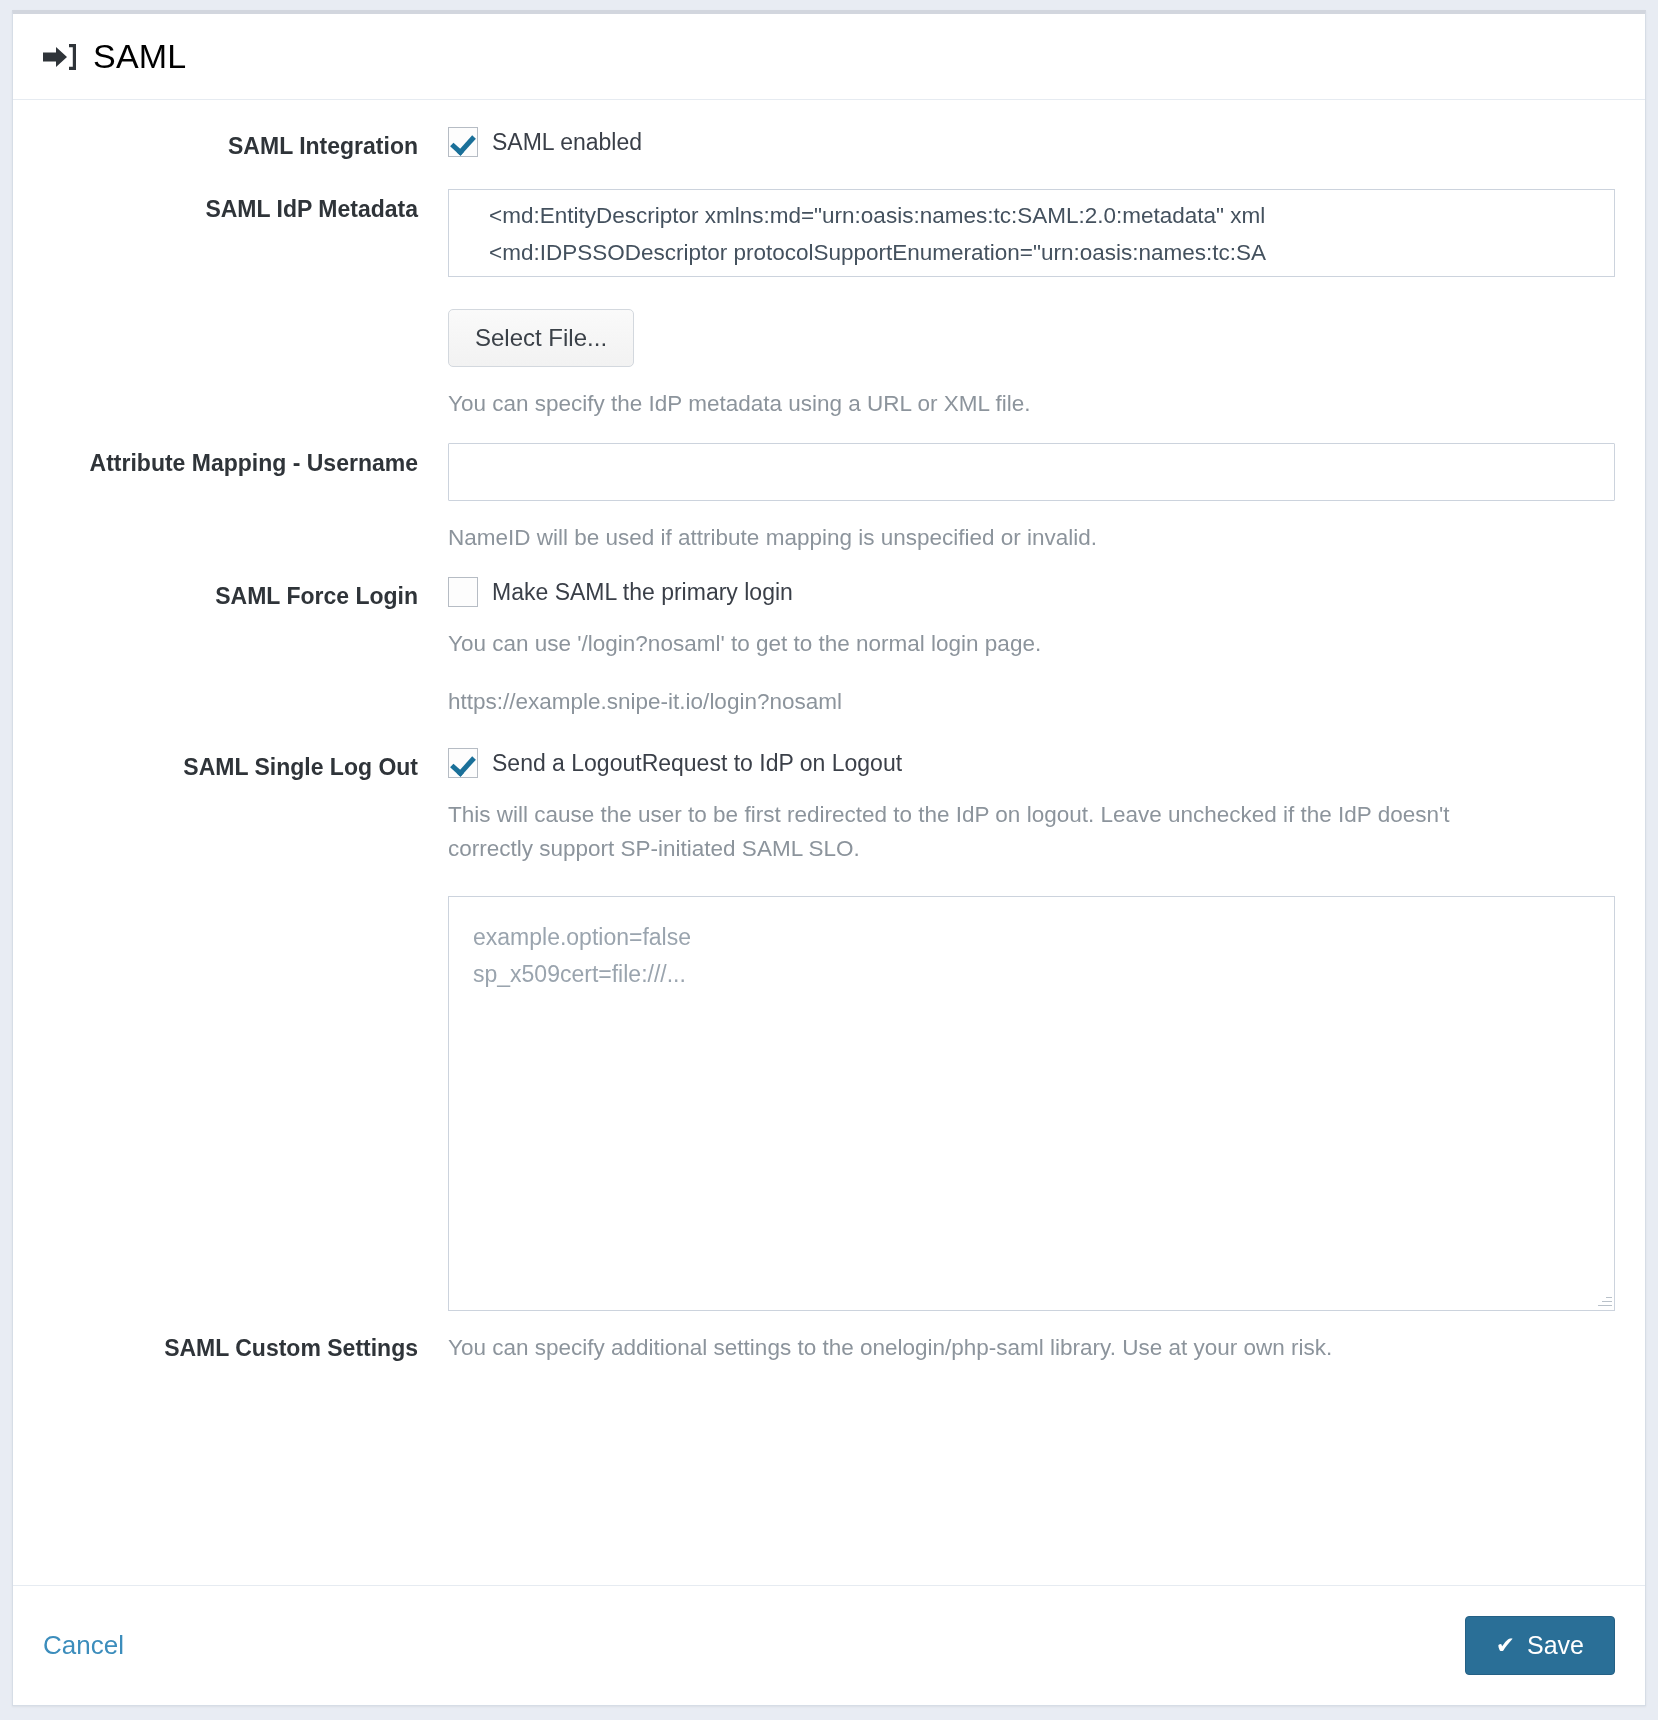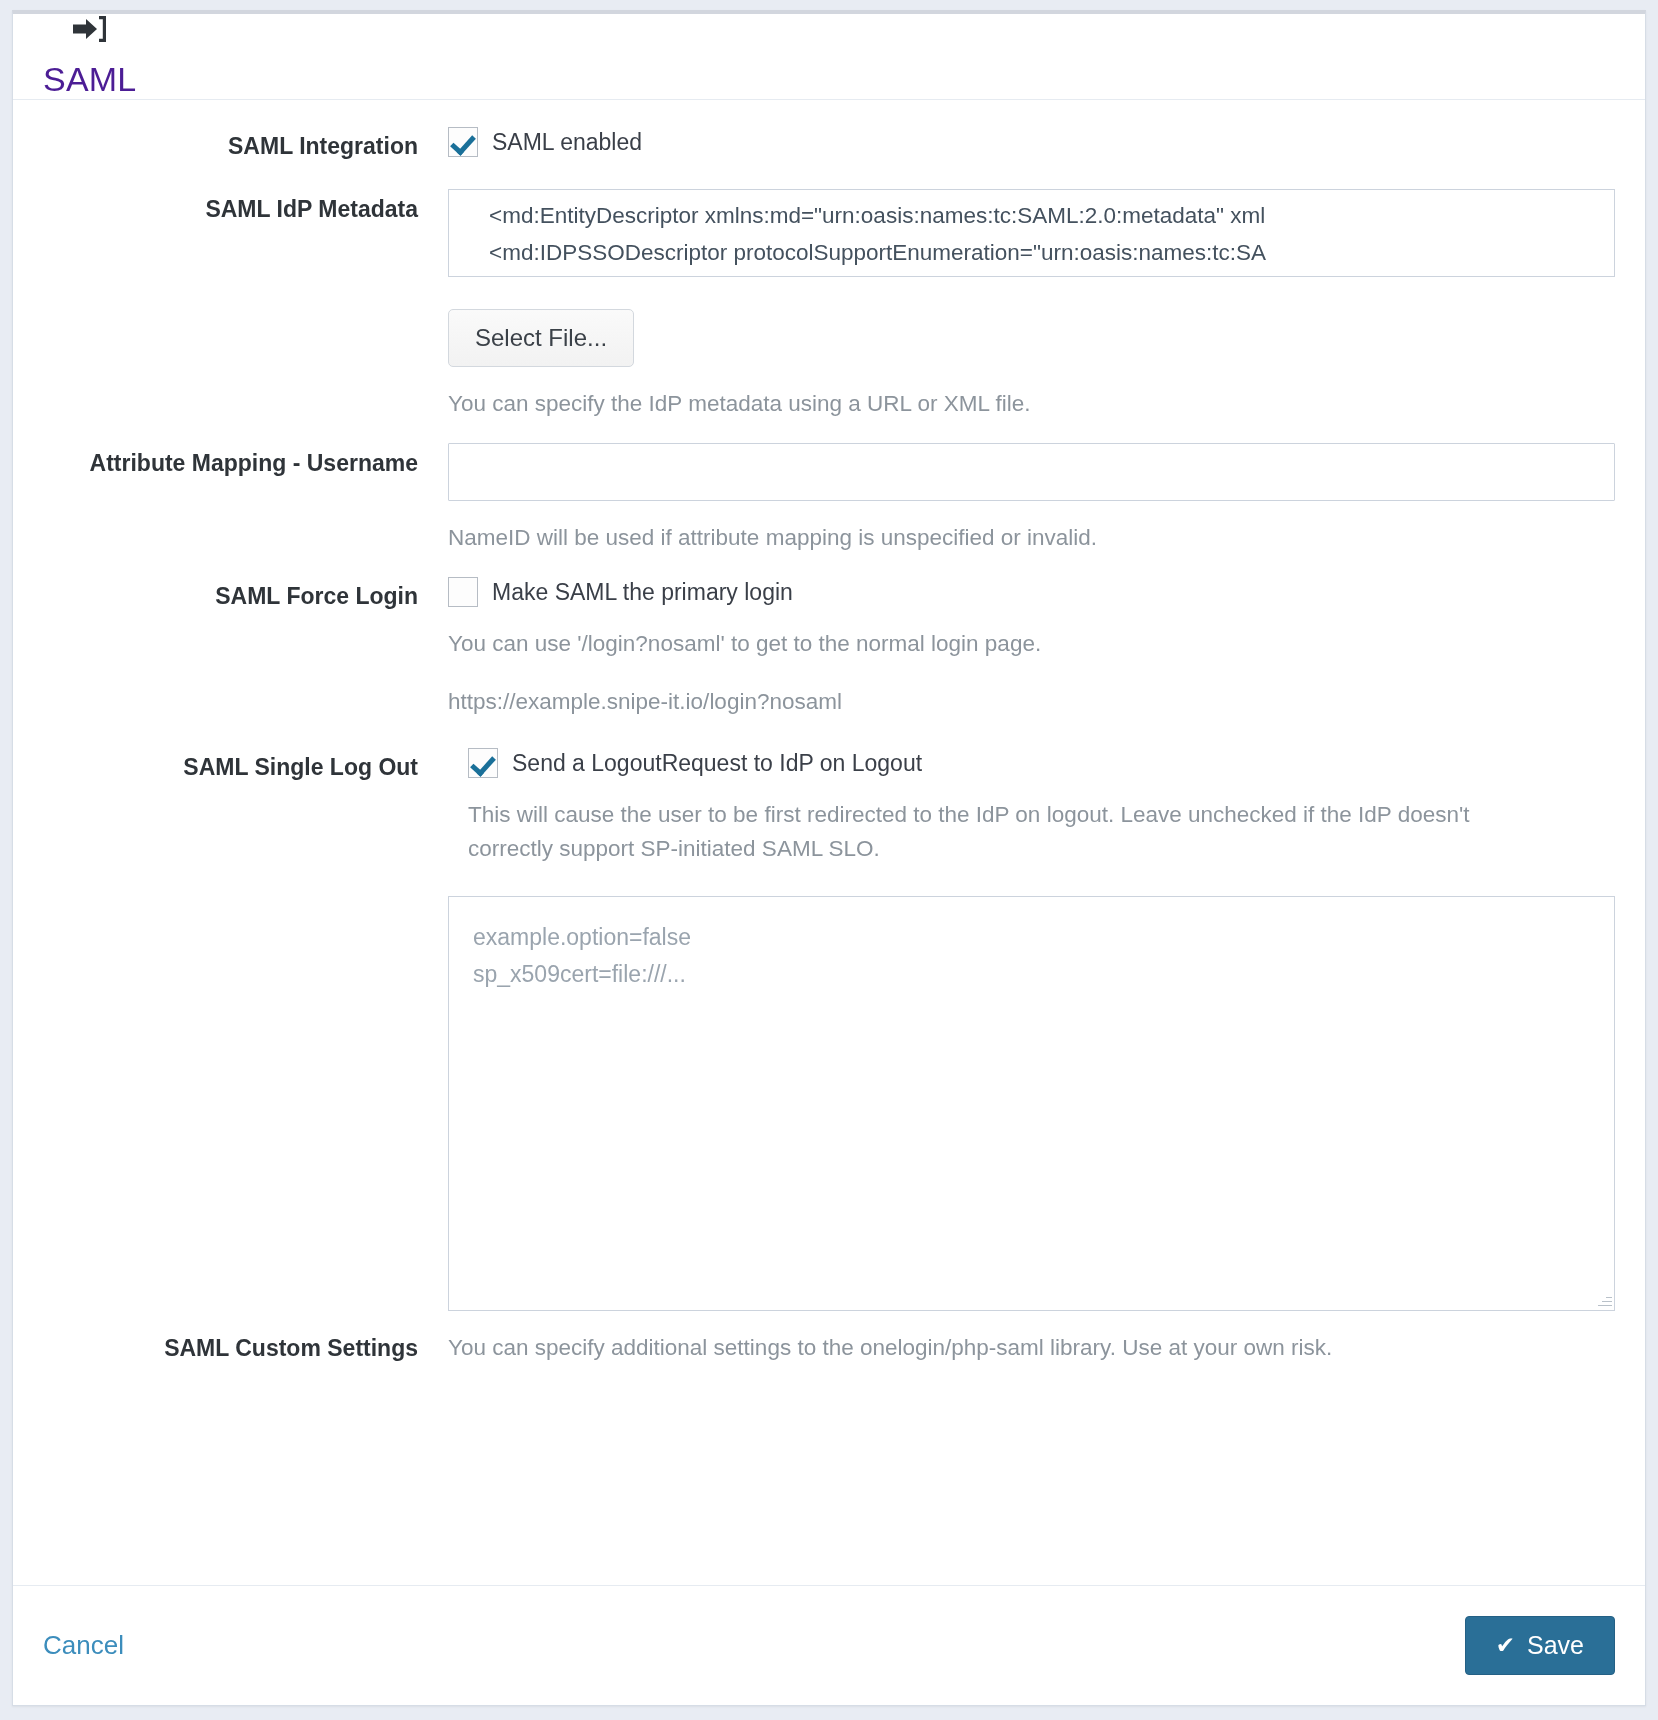--- a/index.html
+++ b/index.html
@@ -42,24 +42,23 @@
     display: flex;
     align-items: center;
     padding: 0 30px;
     box-sizing: border-box;
   }
   .card-title {
     display: flex;
     align-items: center;
     gap: 16px;
     font-size: 34px;
-    color: #4c1d95;
+    color: #000000;
     font-weight: 400;
     letter-spacing: 0.2px;
-    flex-direction: column;
   }
   .signin-icon {
     display: inline-block;
     width: 34px;
     height: 30px;
     position: relative;
   }
   .signin-icon svg { display:block; }
 
   
@@ -309,21 +308,21 @@
         <div class="form-control-wrap">
           <label class="checkline">
             <span class="cbx"></span>
             <span class="cbx-label">Make SAML the primary login</span>
           </label>
           <div class="help-text">You can use '/login?nosaml' to get to the normal login page.</div>
           <div class="url-text">https://example.snipe-it.io/login?nosaml</div>
         </div>
       </div>
 
-      <div class="form-row" style="margin-bottom:30px;gap:20px;">
+      <div class="form-row" style="margin-bottom:30px;">
         <div class="form-label">SAML Single Log Out</div>
         <div class="form-control-wrap">
           <label class="checkline">
             <span class="cbx checked"></span>
             <span class="cbx-label">Send a LogoutRequest to IdP on Logout</span>
           </label>
           <div class="help-text" style="max-width:1012px;">This will cause the user to be first redirected to the IdP on logout. Leave unchecked if the IdP doesn't correctly support SP-initiated SAML SLO.</div>
         </div>
       </div>
 

